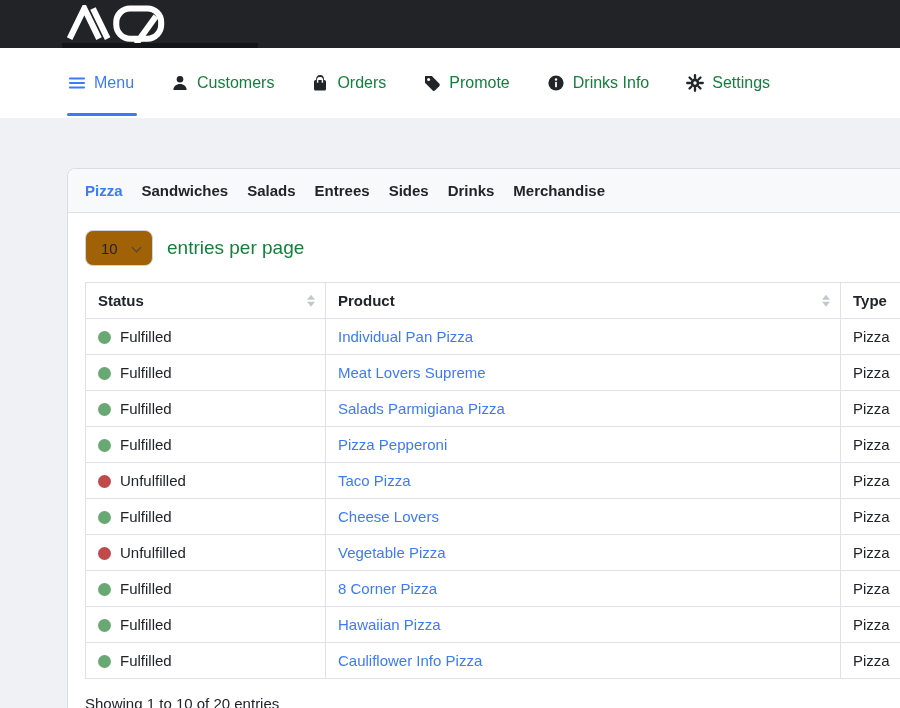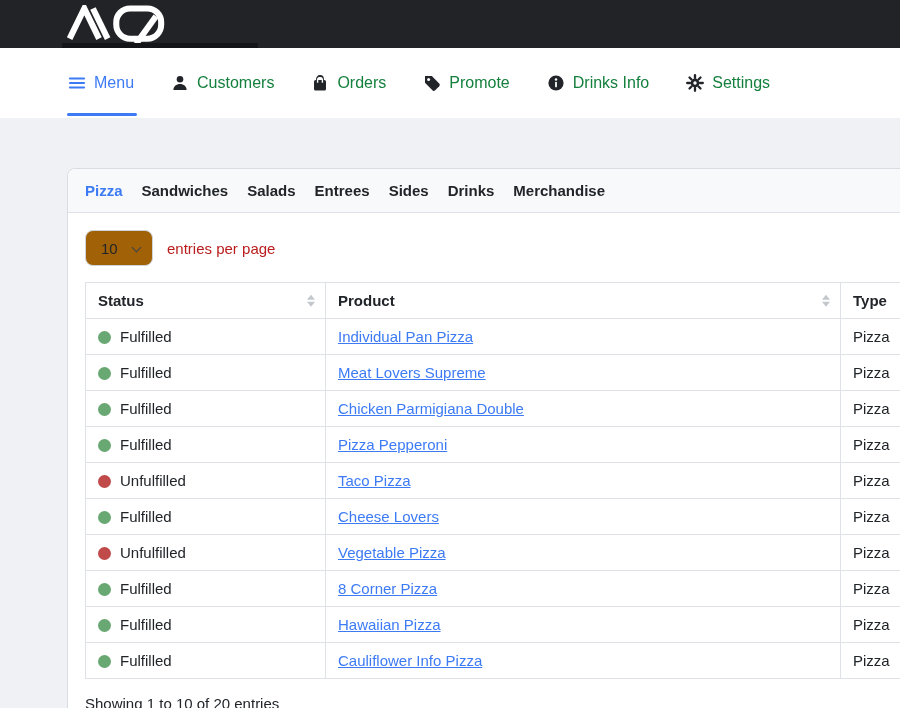--- a/index.html
+++ b/index.html
@@ -55,21 +55,21 @@
     appearance:none; -webkit-appearance:none; -moz-appearance:none;
     width:100%; height:100%; border:none; background:transparent;
     padding:0 0 0 15px; font-size:15px; color:#212529;
     font-family:"Liberation Sans", sans-serif; cursor:pointer;
   }
   .chevron {
     position:absolute; right:12px; top:13px; width:7px; height:7px;
     border-right:1.8px solid #3f4348; border-bottom:1.8px solid #3f4348;
     transform:rotate(45deg); pointer-events:none;
   }
-  .entries-label { margin-left:14px; font-size:15px; color:#b91c1c; }
+  .entries-label { margin-left:14px; font-size:19px; color:#15803d; }
 
   
   table { border-collapse:collapse; table-layout:fixed; width:966px; margin-top:16px; font-size:15px; }
   th, td { border:1px solid #dee2e6; padding:0 12px; text-align:left; vertical-align:middle; }
   th { font-weight:bold; color:#212529; position:relative; height:36px; cursor:pointer; }
   td { color:#212529; height:36px; }
   .sort {
     position:absolute; right:10px; top:50%; transform:translateY(-50%);
     display:flex; flex-direction:column; gap:2.5px;
   }
@@ -78,21 +78,21 @@
     border-right:4px solid transparent; border-bottom:5px solid #c3c8cd;
   }
   .sort .dn {
     width:0; height:0; border-left:4px solid transparent;
     border-right:4px solid transparent; border-top:5px solid #c3c8cd;
   }
   .dot {
     display:inline-block; width:13px; height:13px; border-radius:50%;
     margin-right:9px; vertical-align:-1.5px;
   }
-  a.product-link { color:#3d7bf5; text-decoration:underline; cursor:pointer; }
+  a.product-link { color:#3d7bf5; cursor:pointer; }
   .table-summary { margin-top:16px; font-size:15px; color:#212529; }
 </style>
 </head>
 <body>
 
 <div class="viewport">
 
   <div class="topbar">
     <svg class="logo" viewBox="0 0 120 44" aria-hidden="true">
       <path d="M4 39 L21 4 L38 39" fill="none" stroke="#ffffff" stroke-width="7"></path>
@@ -255,21 +255,21 @@
     <td>
       <span class="type-text">Pizza</span>
     </td>
   </tr>
 
   <tr>
     <td>
       <span class="dot" style="background: rgb(105, 168, 115);"></span><span class="status-text">Fulfilled</span>
     </td>
     <td>
-      <a class="product-link">Chicken Parmigiana Double</a>
+      <a class="product-link">Salads Parmigiana Pizza</a>
     </td>
     <td>
       <span class="type-text">Pizza</span>
     </td>
   </tr>
 
   <tr>
     <td>
       <span class="dot" style="background: rgb(105, 168, 115);"></span><span class="status-text">Fulfilled</span>
     </td>

